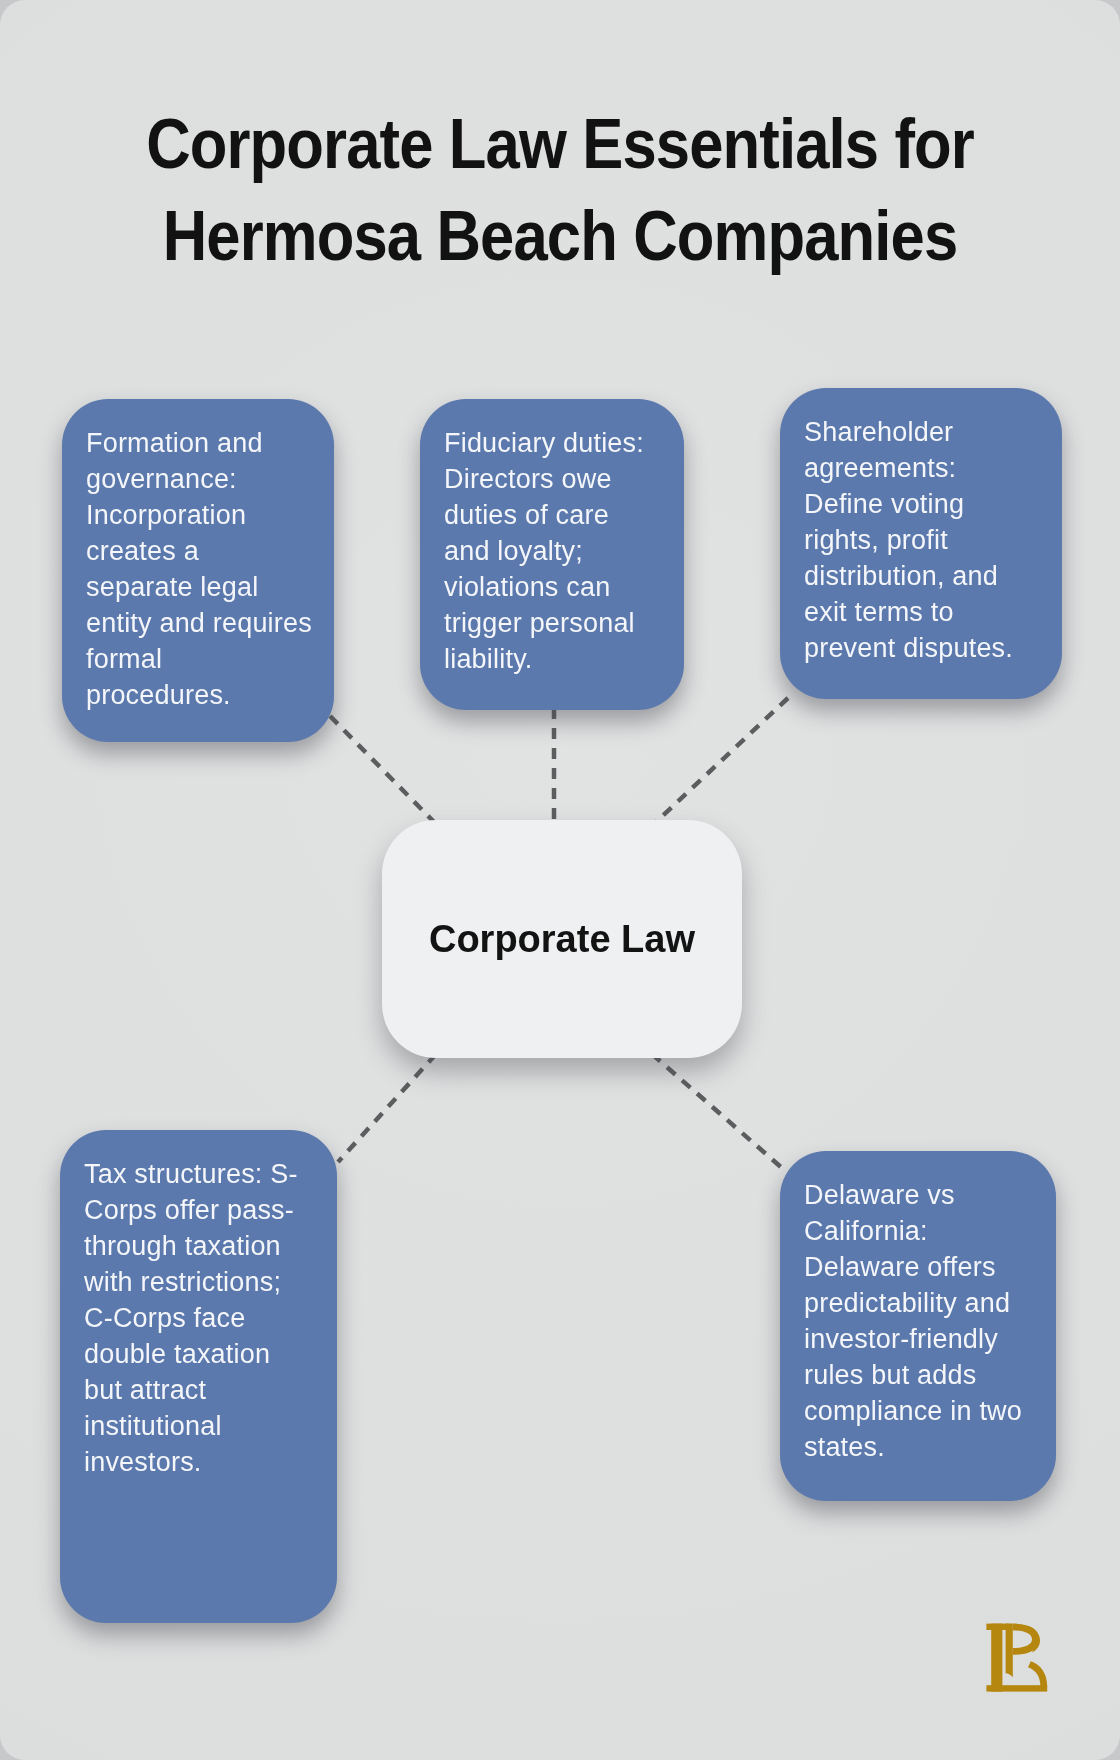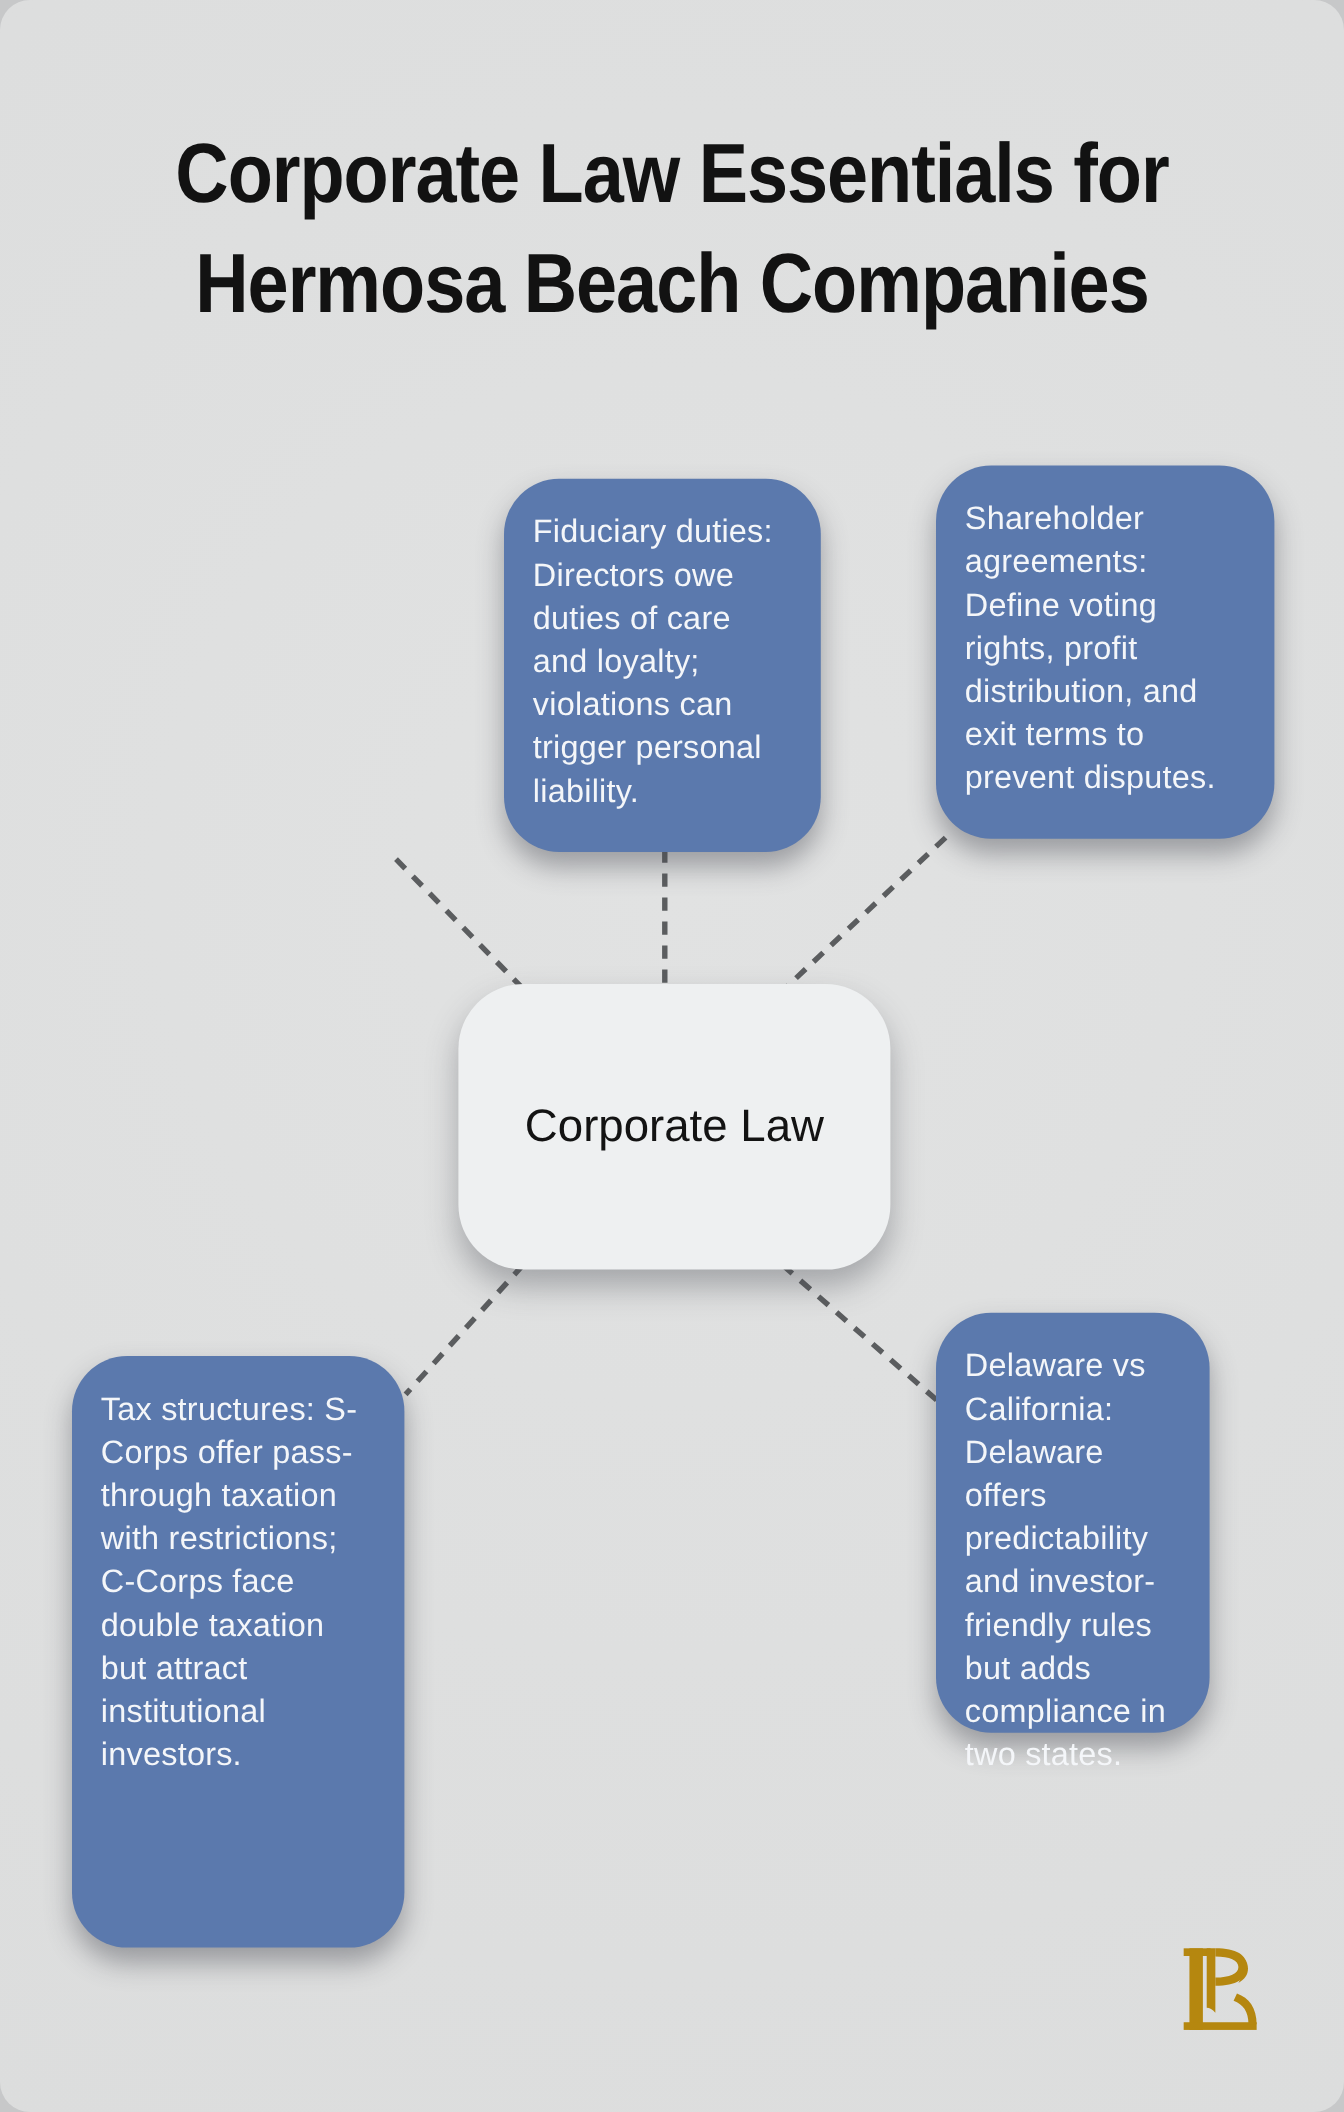--- a/index.html
+++ b/index.html
@@ -38,30 +38,30 @@
     line-height:36px;
     letter-spacing:0.2px;
     box-sizing:border-box;
     padding:26px 22px 0 24px;
   }
   .node p{margin:0;}
   .node-tl{left:62px;top:399px;width:272px;height:343px;}
   .node-tm{left:420px;top:399px;width:264px;height:311px;}
   .node-tr{left:780px;top:388px;width:282px;height:311px;}
   .node-bl{left:60px;top:1130px;width:277px;height:493px;}
-  .node-br{left:780px;top:1094px;width:228px;height:350px;}
+  .node-br{left:780px;top:1151px;width:276px;height:350px;}
   .center-node{
     position:absolute;left:382px;top:820px;width:360px;height:238px;
     background:#eef0f1;
     border-radius:54px;
     box-shadow:0 14px 26px rgba(70,74,82,0.38);
     display:flex;align-items:center;justify-content:center;
   }
   .center-node span{
-    font-weight:400;
+    font-weight:700;
     font-size:38px;
     color:#131313;
   }
   .logo{position:absolute;left:976px;top:1612px;width:80px;height:92px;}
   .logo path, .logo rect{fill:#b5870f;}
 </style>
 </head>
 <body>
 
 <div class="canvas">
@@ -72,20 +72,23 @@
   </div>
 
   <svg class="connectors" viewBox="0 0 1120 1760" xmlns="http://www.w3.org/2000/svg" aria-hidden="true">
     <line x1="330" y1="716" x2="434" y2="822"></line>
     <line x1="554" y1="708" x2="554" y2="820"></line>
     <line x1="788" y1="698" x2="656" y2="822"></line>
     <line x1="436" y1="1054" x2="338" y2="1162"></line>
     <line x1="652" y1="1054" x2="782" y2="1168"></line>
   </svg>
 
+  <div class="node node-tl">
+    <p>Formation and governance: Incorporation creates a separate legal entity and requires formal procedures.</p>
+  </div>
 
   <div class="node node-tm">
     <p>Fiduciary duties: Directors owe duties of care and loyalty; violations can trigger personal liability.</p>
   </div>
 
   <div class="node node-tr">
     <p>Shareholder agreements: Define voting rights, profit distribution, and exit terms to prevent disputes.</p>
   </div>
 
   <div class="center-node">

